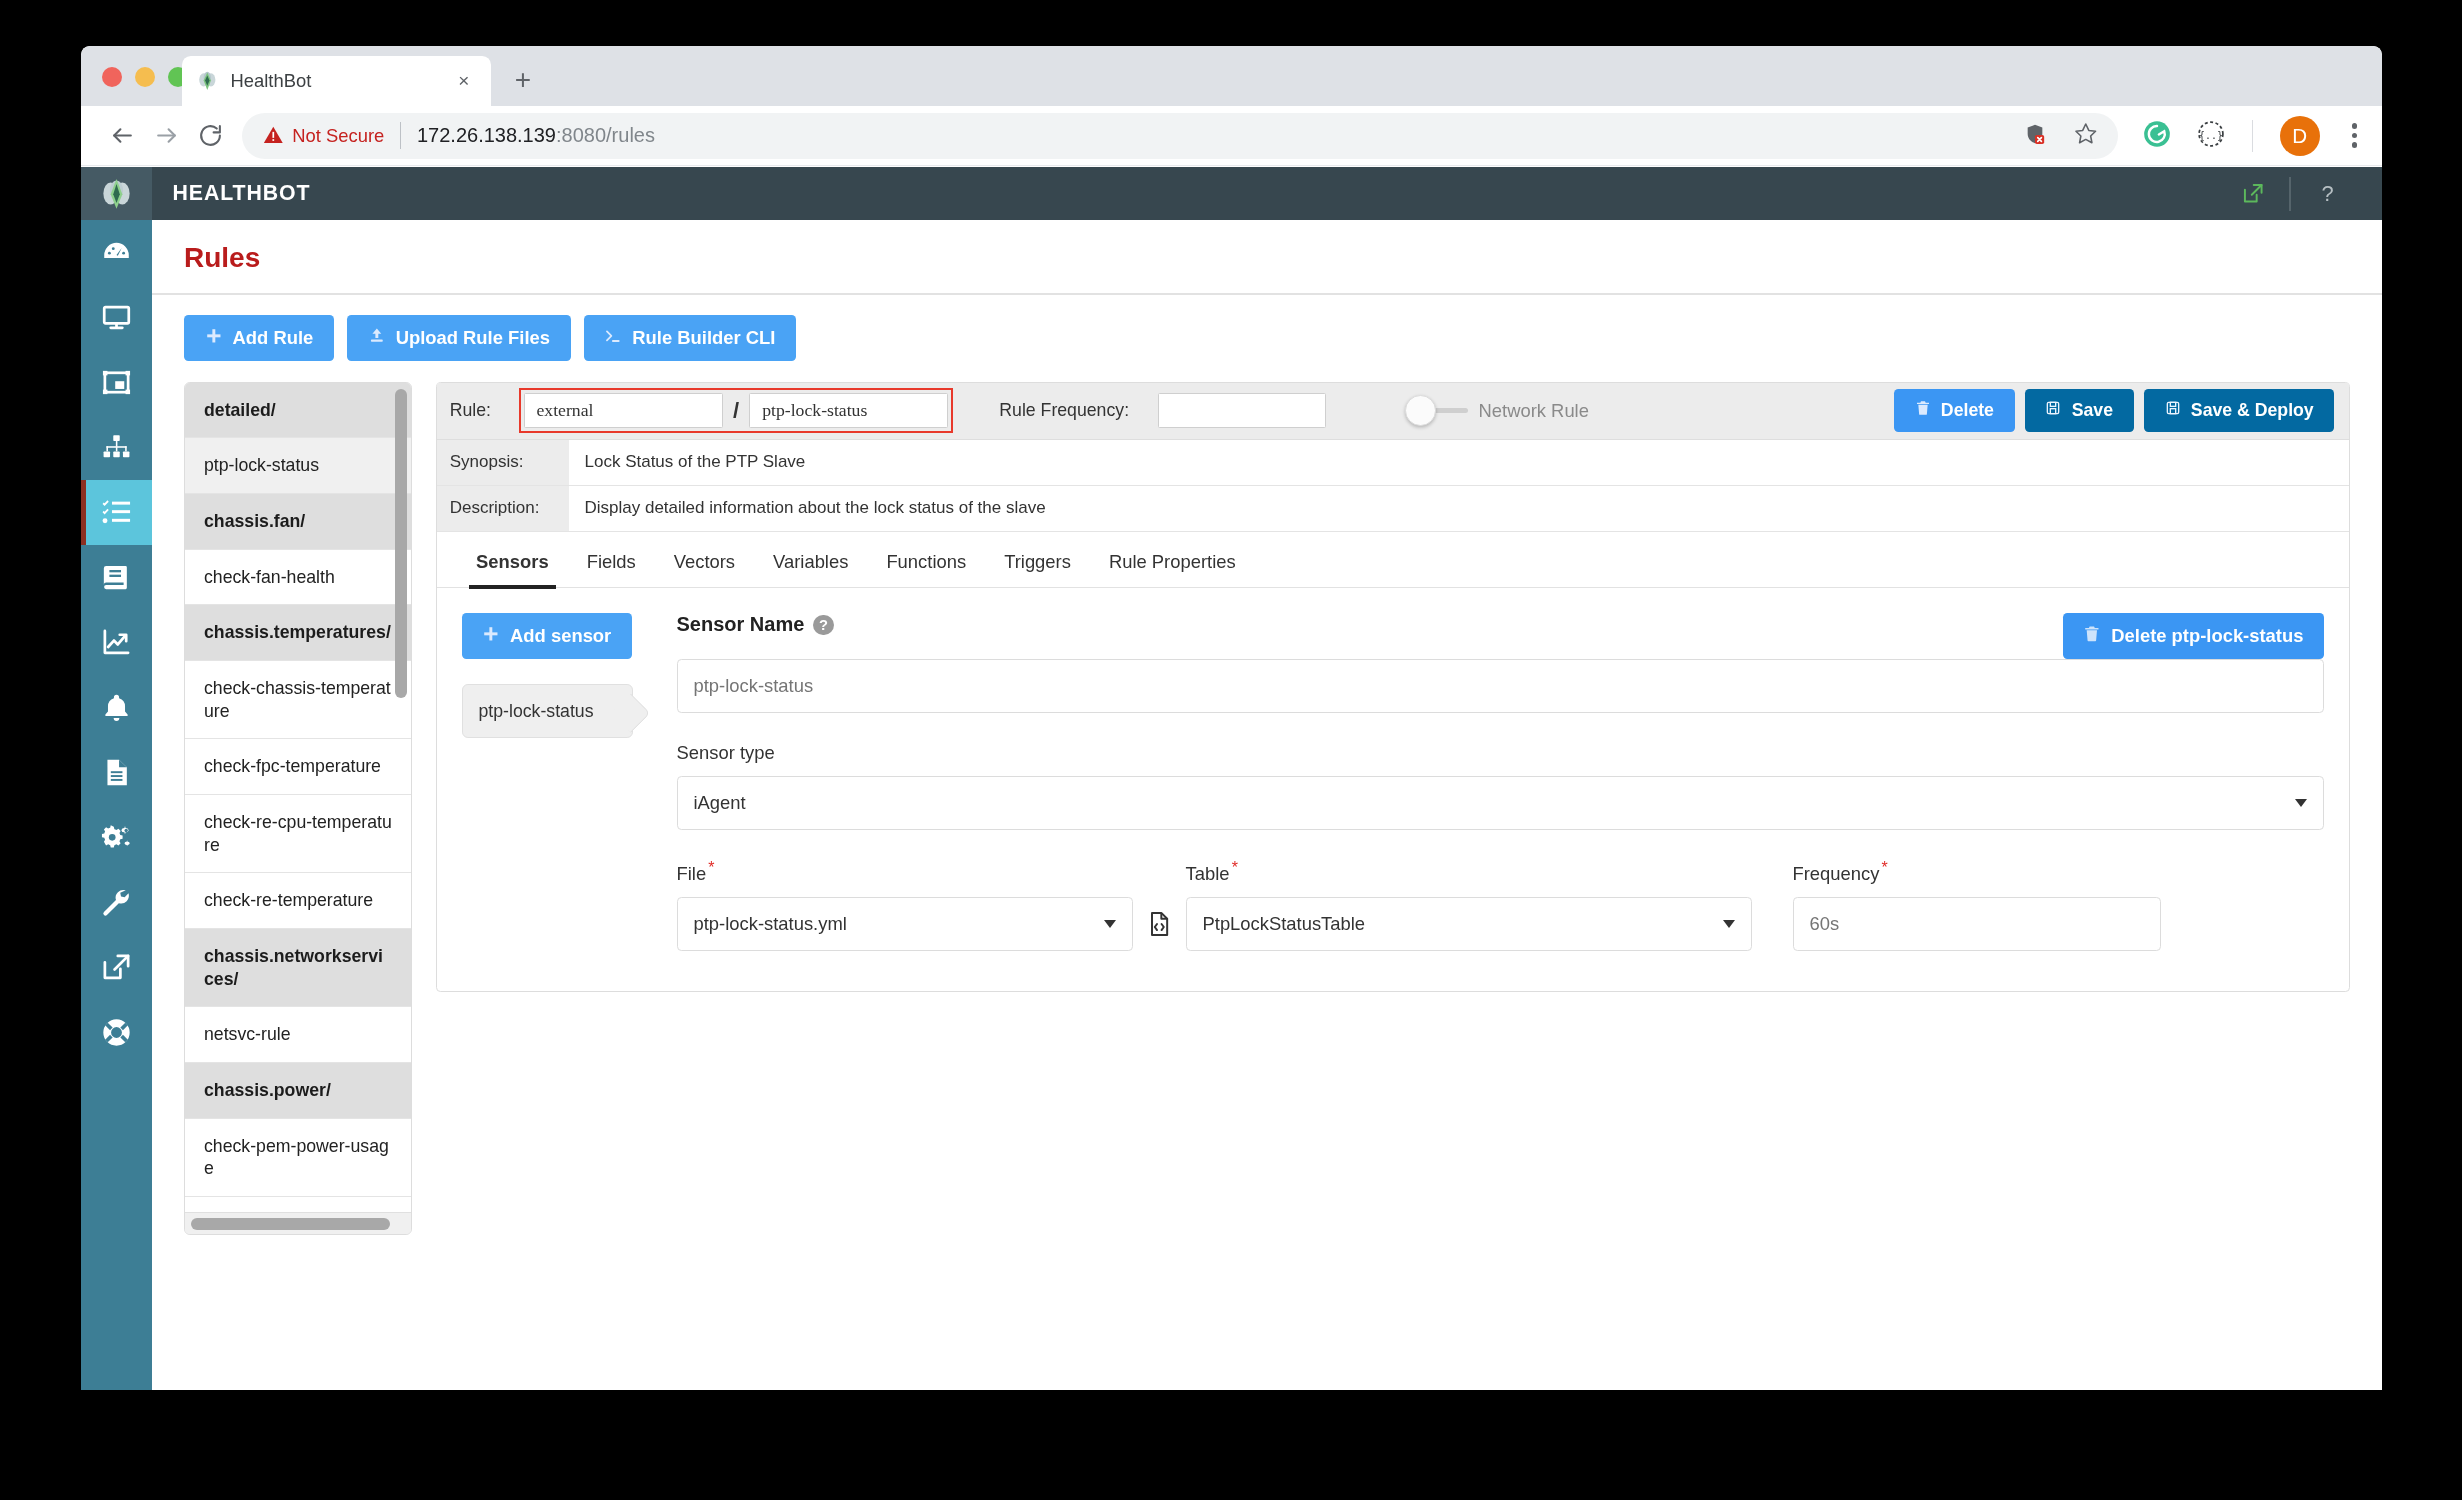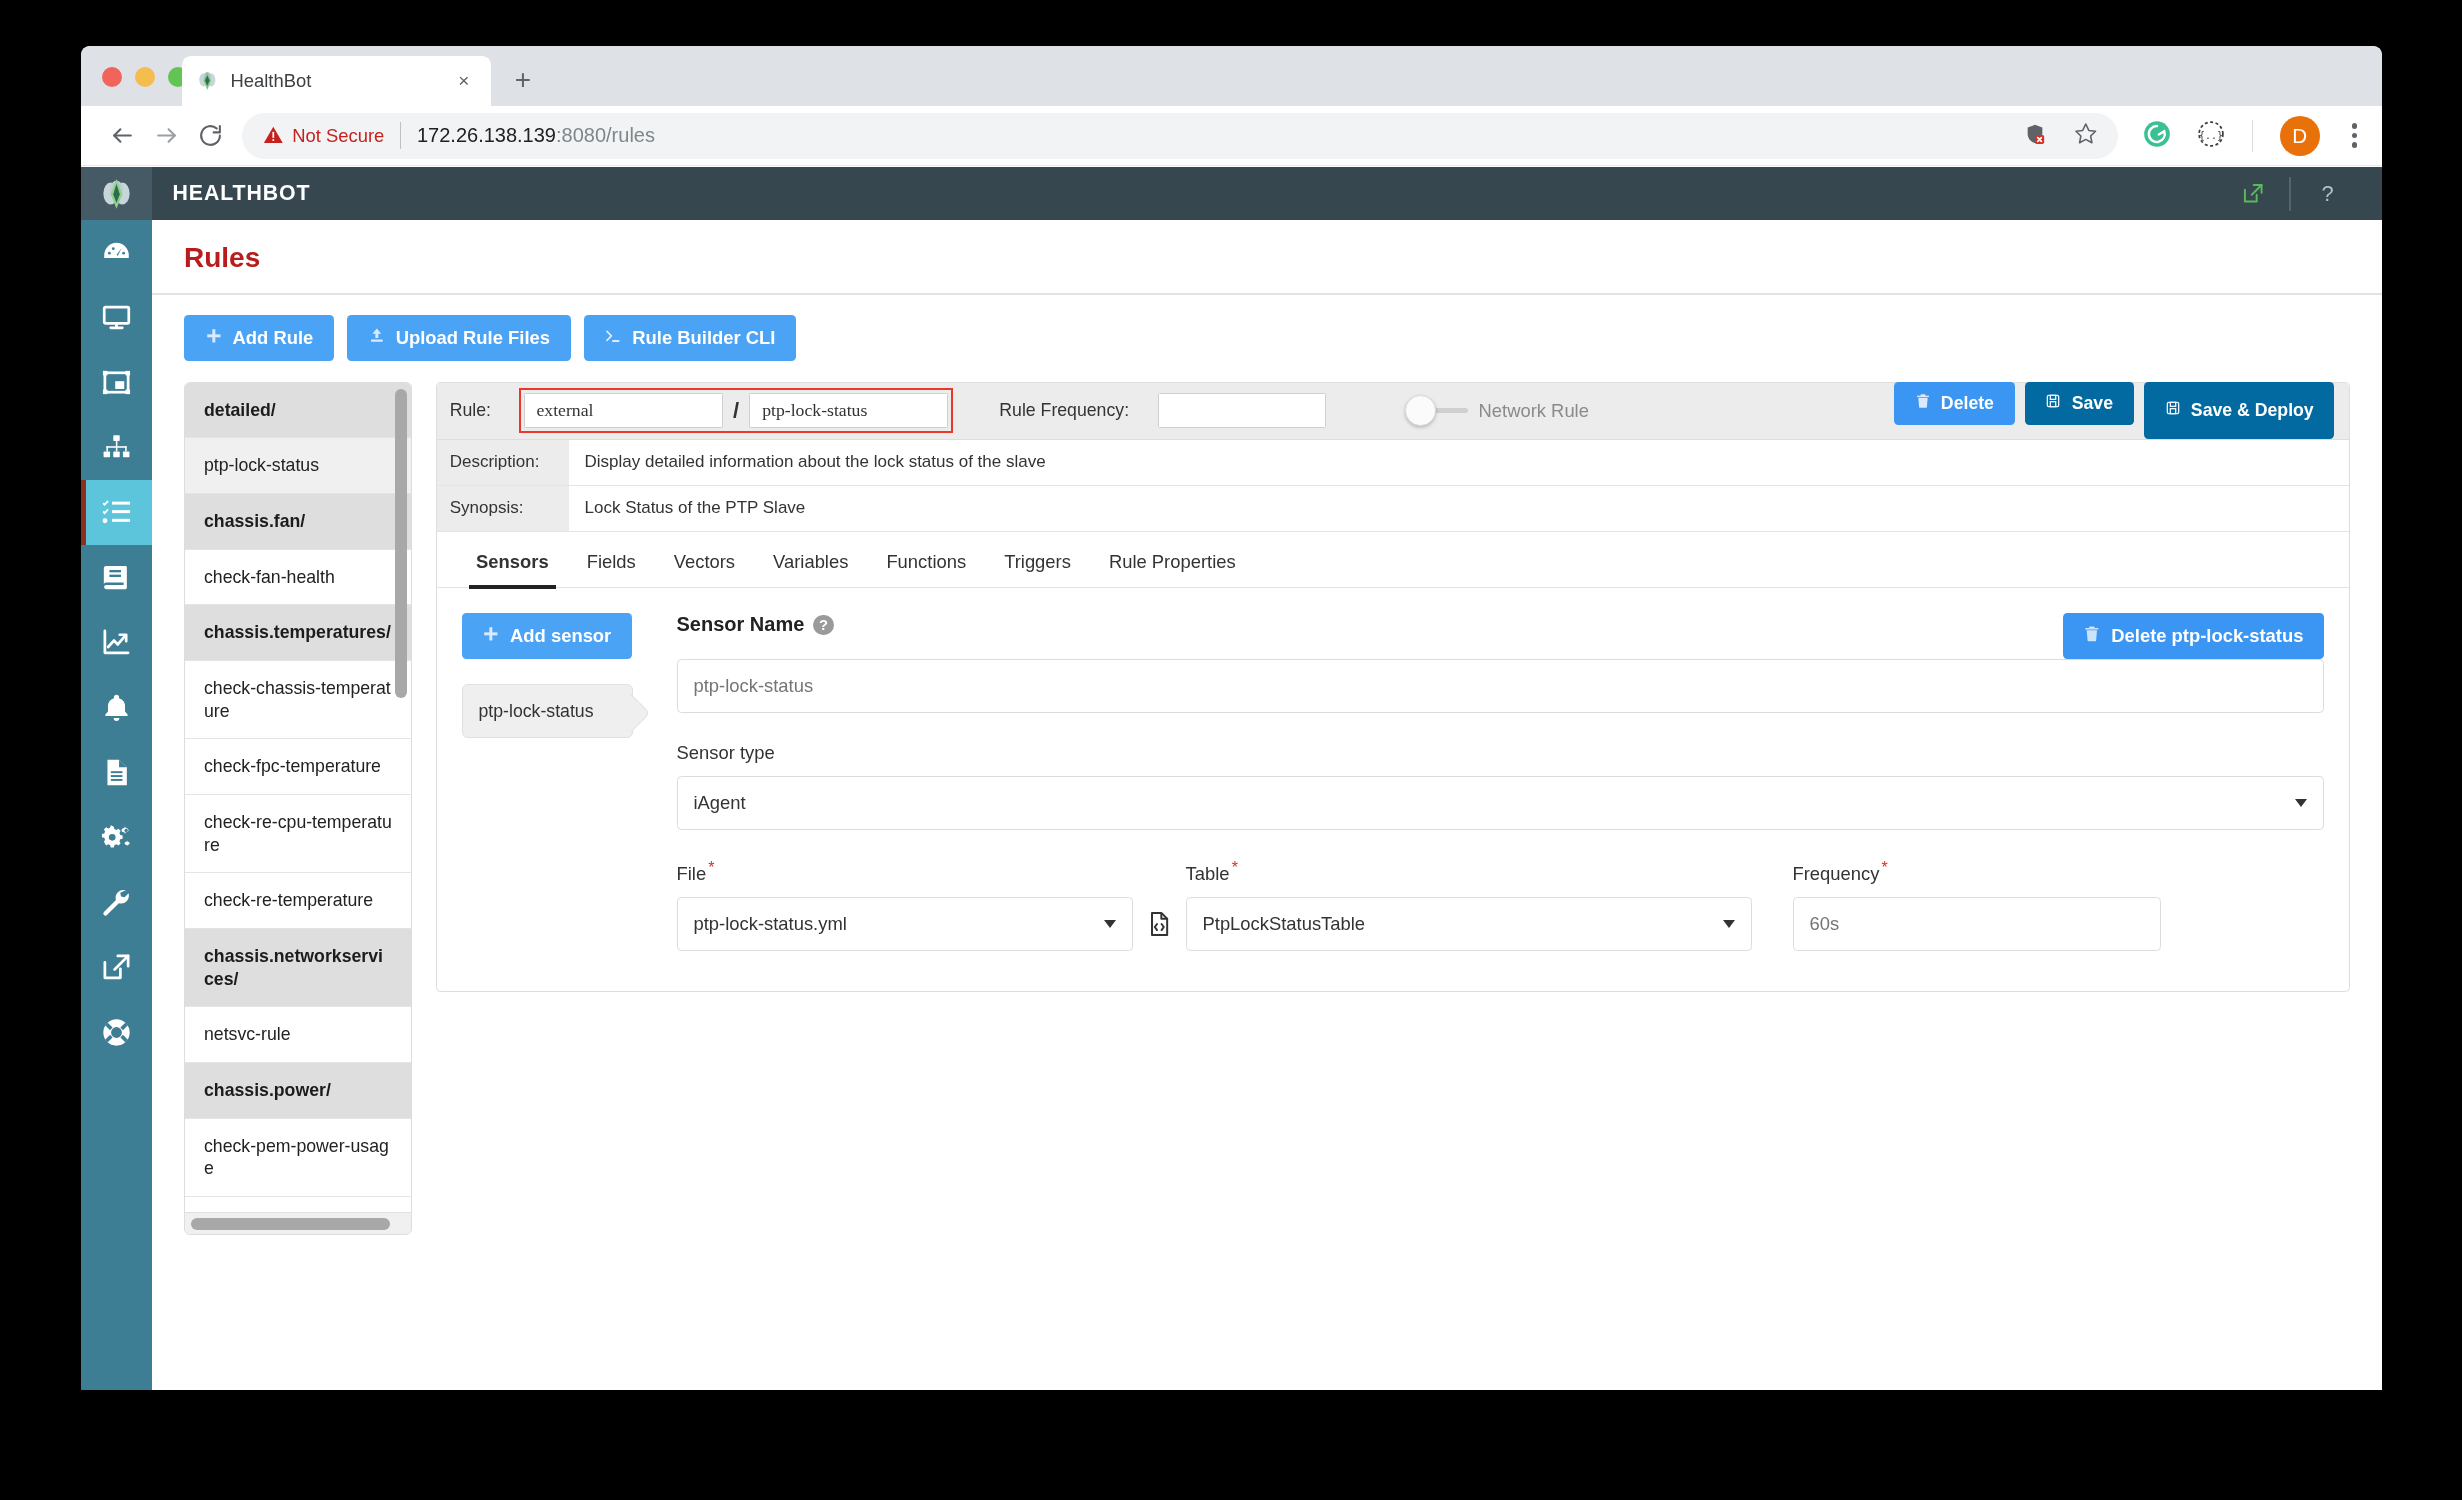--- a/index.html
+++ b/index.html
@@ -776,40 +776,40 @@
               <button class="btn muted" style="height:43px;font-size:17.7px">
                 <span>
                   <svg width="16" height="16" viewBox="0 0 24 24" fill="none" stroke="#eaf3fe" stroke-width="2">
                       <rect x="3.5" y="3.5" width="17" height="17" rx="2"></rect>
                       <rect x="8" y="3.5" width="8" height="6"></rect>
                       <rect x="8" y="13" width="8" height="7.5"></rect>
                     </svg>
                 </span>
                 <span>Save</span>
               </button>
-              <button class="btn muted" style="height:57px;font-size:17.7px">
+              <button class="btn muted" style="height:43px;font-size:17.7px">
                 <span>
                   <svg width="16" height="16" viewBox="0 0 24 24" fill="none" stroke="#eaf3fe" stroke-width="2">
                       <rect x="3.5" y="3.5" width="17" height="17" rx="2"></rect>
                       <rect x="8" y="3.5" width="8" height="6"></rect>
                       <rect x="8" y="13" width="8" height="7.5"></rect>
                     </svg>
                 </span>
                 <span>Save &amp; Deploy</span>
               </button>
             </div>
           </div>
 
           <div class="meta-row">
+            <div class="meta-label">Synopsis:</div>
+            <div class="meta-value">Lock Status of the PTP Slave</div>
+          </div>
+          <div class="meta-row">
             <div class="meta-label">Description:</div>
             <div class="meta-value">Display detailed information about the lock status of the slave</div>
-          </div>
-          <div class="meta-row">
-            <div class="meta-label">Synopsis:</div>
-            <div class="meta-value">Lock Status of the PTP Slave</div>
           </div>
 
           <div class="tabs" id="tabs-container">
               <div class="tab-item active">Sensors</div>
               <div class="tab-item">Fields</div>
               <div class="tab-item">Vectors</div>
               <div class="tab-item">Variables</div>
               <div class="tab-item">Functions</div>
               <div class="tab-item">Triggers</div>
               <div class="tab-item">Rule Properties</div>

